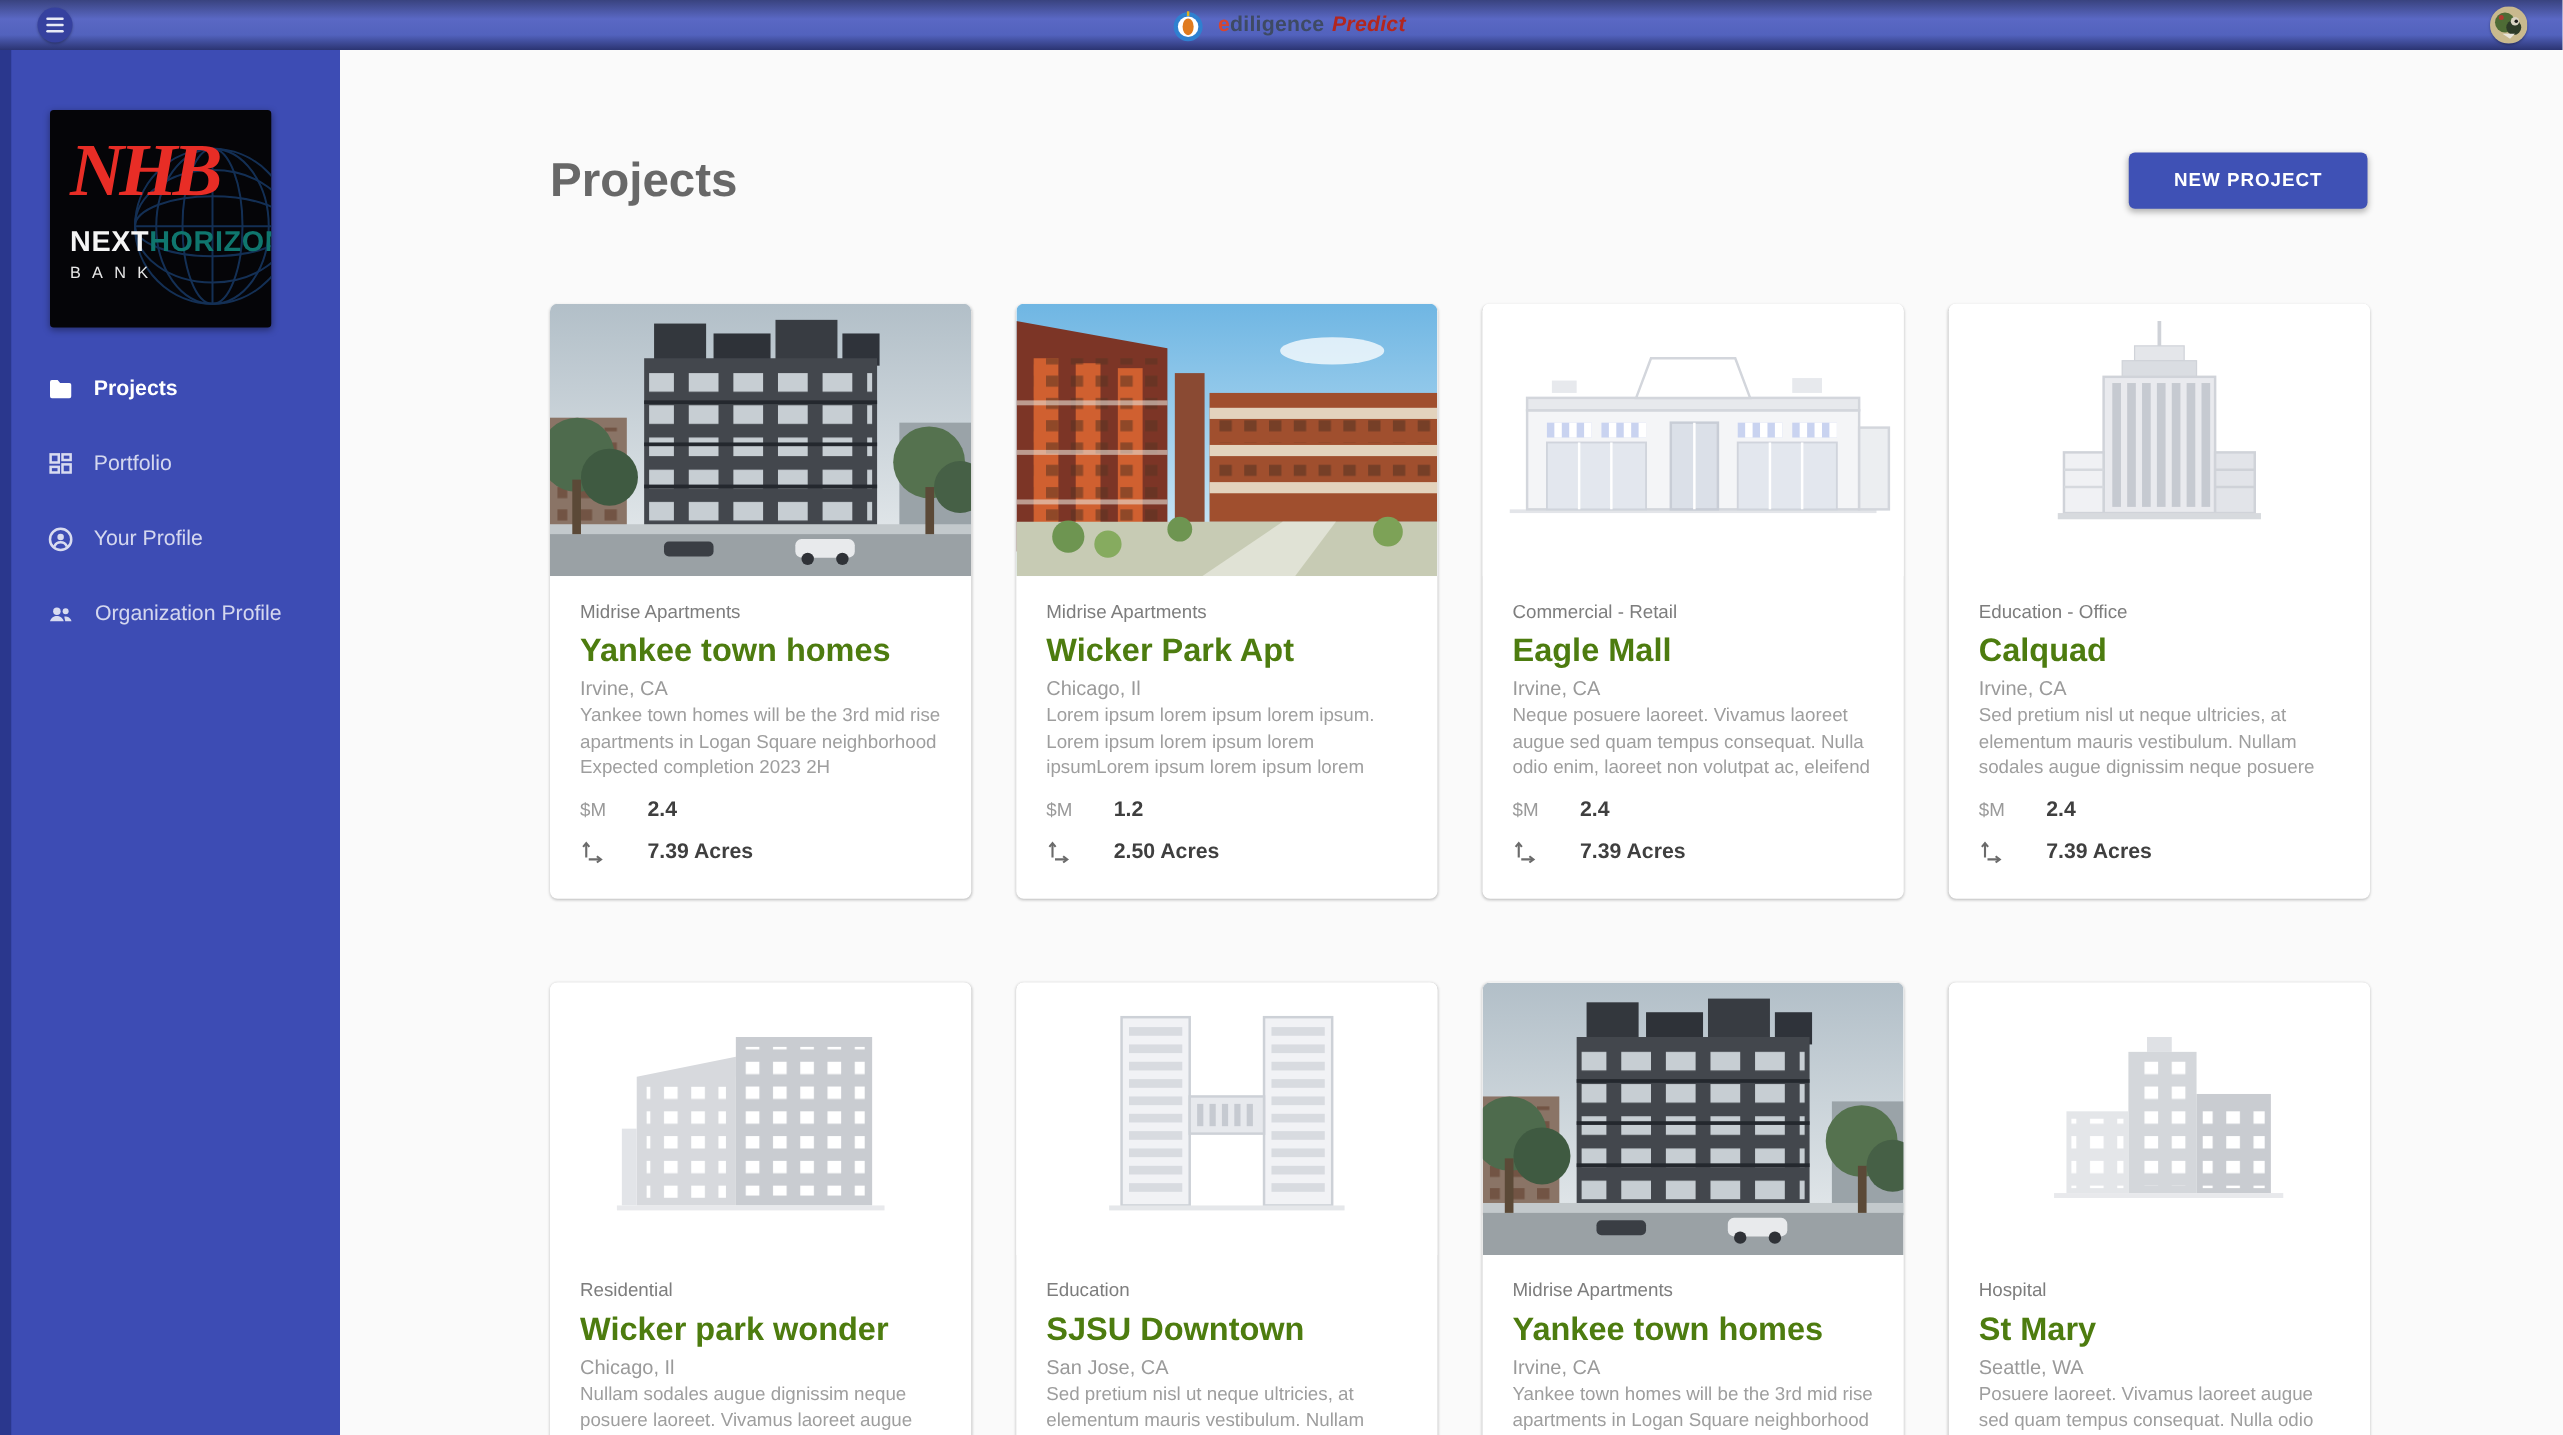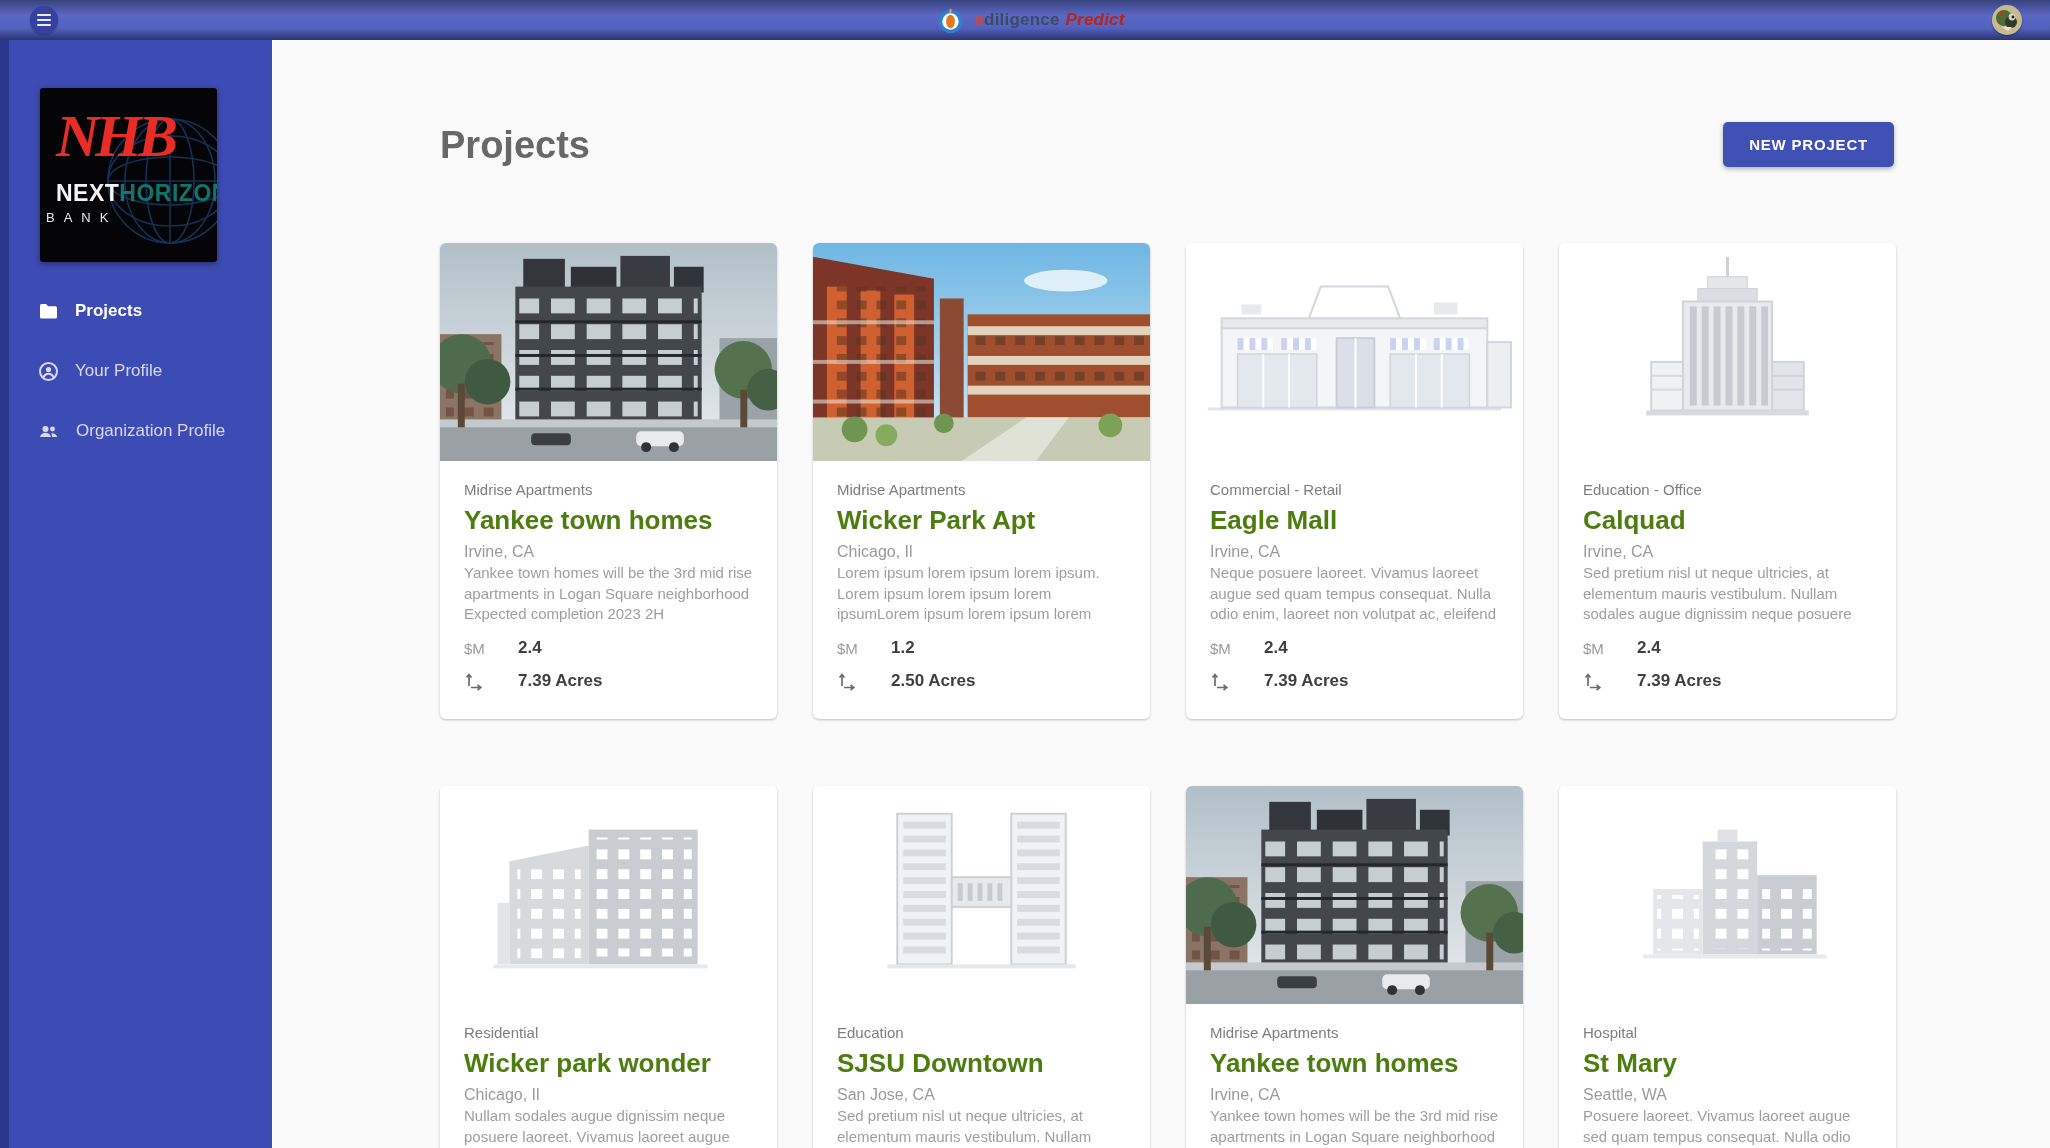--- a/index.html
+++ b/index.html
@@ -28,32 +28,32 @@
     background:#3d4cb4; z-index:20; }
   .sidebar::before { content:""; position:absolute; left:0; top:0; width:9px; height:100%;
     background:rgba(10,16,70,.35); }
   .org-logo { position:absolute; left:40px; top:48px; width:177px; height:174px;
     background:#050508; border-radius:3px; overflow:hidden; box-shadow:0 2px 6px rgba(0,0,0,.4); }
   .org-logo .globe { position:absolute; right:-28px; top:18px; opacity:.9; }
   .org-monogram { position:absolute; left:16px; top:14px; font-family:"Liberation Serif","DejaVu Serif",serif;
     font-style:italic; font-weight:bold; font-size:60px; color:#e82d26; letter-spacing:-4px; }
   .org-line1 { position:absolute; left:16px; top:92px; font-size:23px; font-weight:bold; letter-spacing:.5px; }
   .org-line1 .w { color:#f5f5f5; } .org-line1 .b { color:#0f766e; }
-  .org-line2 { position:absolute; left:6px; top:122px; font-size:13px; color:#e8e8e8; letter-spacing:9px; }
+  .org-line2 { position:absolute; left:16px; top:122px; font-size:13px; color:#e8e8e8; letter-spacing:9px; }
   .nav { position:absolute; left:0; top:241px; width:100%; }
   .nav-item { height:60px; display:flex; align-items:center; padding-left:38px; gap:16px;
     color:rgba(255,255,255,.78); font-size:17px; cursor:pointer; }
   .nav-item.active { color:#ffffff; font-weight:bold; }
   .nav-item svg { flex:0 0 auto; }
 
   
   .main { position:absolute; left:272px; top:40px; width:1778px; height:1108px;
     background:#fafafa; border-top-left-radius:16px; overflow:hidden; }
   .page-title { position:absolute; left:168px; top:84px; font-size:38px; color:#686868; }
-  .new-project-btn { position:absolute; right:156px; top:82px; height:45px; padding:0 26px;
+  .new-project-btn { position:absolute; right:156px; top:82px; height:45px; padding:0 36px;
     background:#3f51b5; color:#fff; border:none; border-radius:5px; font-size:15px;
     font-weight:bold; letter-spacing:.8px; cursor:pointer;
     box-shadow:0 2px 5px rgba(0,0,0,.3); font-family:inherit;text-align:center; }
 
   .grid { position:absolute; left:168px; top:203px; display:grid;
     grid-template-columns:repeat(4,337px); column-gap:36px; row-gap:67px; }
   .card { width:337px; height:476px; background:#ffffff; border-radius:6px; overflow:hidden;
     box-shadow:0 1px 3px rgba(0,0,0,.14), 0 1px 2px rgba(0,0,0,.12); cursor:pointer; }
   .card-img { width:337px; height:218px; background:#fff; }
   .card-img svg { display:block; width:100%; height:100%; }
@@ -317,20 +317,31 @@
 
   <nav class="nav">
     <div class="nav-item active">
       <svg width="21" height="21" viewBox="0 0 21 21">
         <path d="M2 4.5A1.5 1.5 0 0 1 3.5 3h4.6l2 2.3h7.4A1.5 1.5 0 0 1 19 6.8v9.2a1.5 1.5 0 0 1-1.5 1.5h-14A1.5 1.5 0 0 1 2 16z" fill="#ffffff"></path>
       </svg>
       <span>Projects</span>
     </div>
     <div class="nav-item">
       <svg width="21" height="21" viewBox="0 0 21 21">
+        <g fill="none" stroke="rgba(255,255,255,.8)" stroke-width="2">
+          <rect x="2.5" y="2.5" width="6.5" height="6.5"></rect>
+          <rect x="12" y="2.5" width="6.5" height="4.5"></rect>
+          <rect x="2.5" y="12.5" width="6.5" height="4.5"></rect>
+          <rect x="12" y="10.5" width="6.5" height="6.5"></rect>
+        </g>
+      </svg>
+      <span>Portfolio</span>
+    </div>
+    <div class="nav-item">
+      <svg width="21" height="21" viewBox="0 0 21 21">
         <circle cx="10.5" cy="10.5" r="8.5" fill="none" stroke="rgba(255,255,255,.8)" stroke-width="2"></circle>
         <circle cx="10.5" cy="8.5" r="2.6" fill="rgba(255,255,255,.8)"></circle>
         <path d="M5.5 16.2c1-2.4 3-3.4 5-3.4s4 1 5 3.4" fill="none" stroke="rgba(255,255,255,.8)" stroke-width="2"></path>
       </svg>
       <span>Your Profile</span>
     </div>
     <div class="nav-item">
       <svg width="22" height="21" viewBox="0 0 22 21">
         <circle cx="7.5" cy="8" r="3" fill="rgba(255,255,255,.8)"></circle>
         <circle cx="14.5" cy="8" r="2.4" fill="rgba(255,255,255,.8)"></circle>

